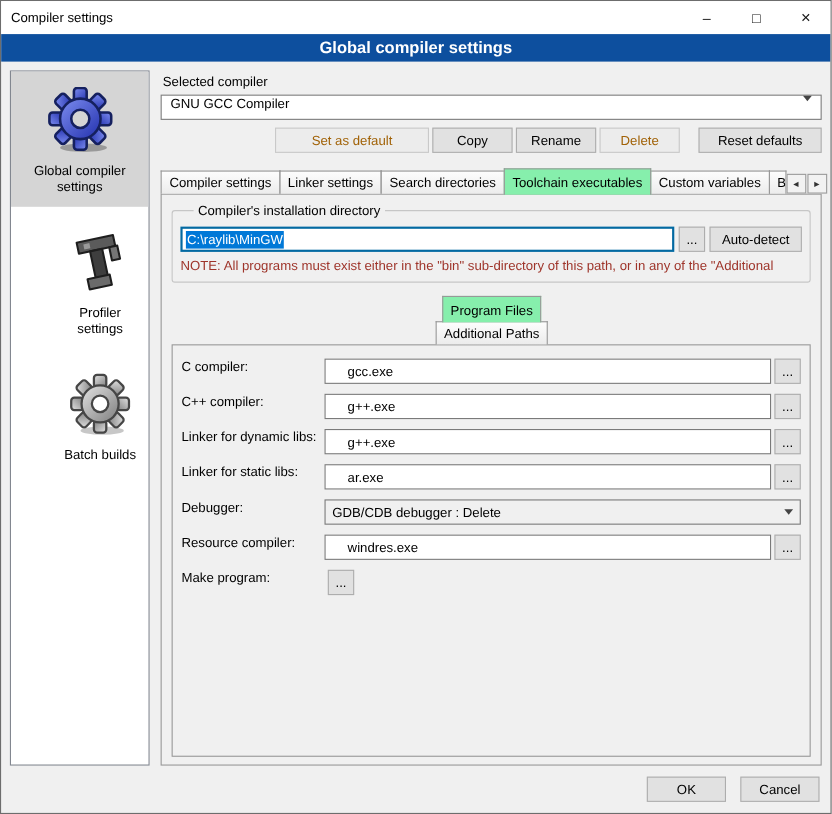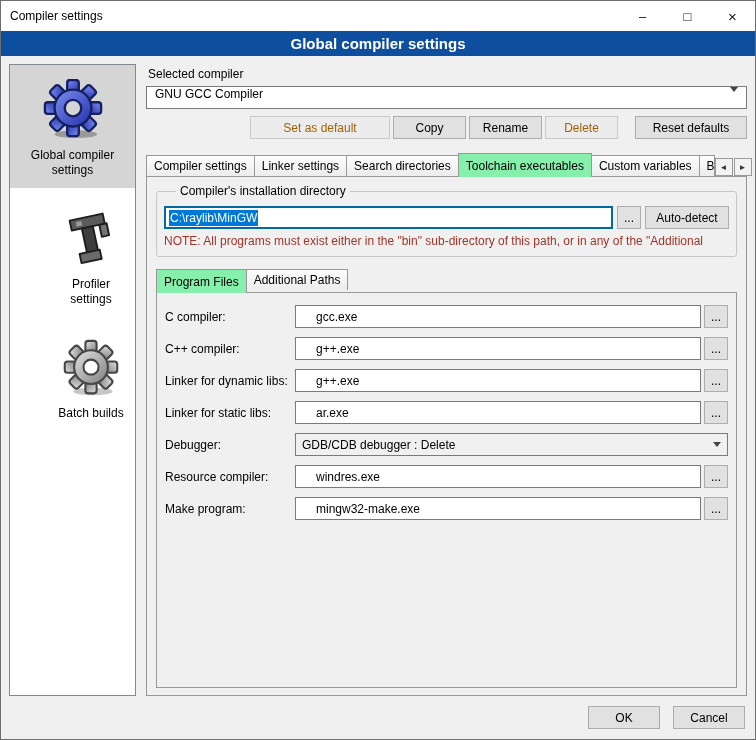--- a/index.html
+++ b/index.html
@@ -75,26 +75,26 @@
                       padding:0 4px; font-size:12px;margin-left:11px; }
   .dir-row { display:flex; gap:4px; align-items:center; }
   .path-input { flex:1; height:23px; border:2px solid #0369a1; background:#fff;
                 display:flex; align-items:center; padding:0 3px; font-size:12px; }
   .path-input .sel { background:#0078d7; color:#fff; padding:1px 1px; }
   .browse-btn { width:24px; flex-shrink:0; }
   .autodetect-btn { width:84px; flex-shrink:0; }
   .note { color:#9e342a; font-size:12px; margin-top:5px; white-space:nowrap; overflow:hidden; }
 
   
-  .inner-tabbar { display:flex; align-items:flex-start; margin:2px 2px 0 2px; position:relative; z-index:2; }
+  .inner-tabbar { display:flex; align-items:center; margin:2px 2px 0 2px; position:relative; z-index:2;flex-direction:column; }
   .inner-panel { flex:1; border:1px solid #989898; background:#f0f0f0; margin:0 2px;
                  padding:12px 8px; display:flex; flex-direction:column; gap:9px; min-height:0; }
 
   
-  .frow { display:flex; align-items:center; }
+  .frow { display:flex; align-items:flex-start; }
   .flabel { width:130px; font-size:12px; flex-shrink:0; }
   .finput { flex:1; height:23px; border:1px solid #7a7a7a; background:#fff; font-size:12px;
             display:flex; align-items:center; padding:0 20px; min-width:0; }
   .fbrowse { width:24px; height:23px; margin-left:3px; flex-shrink:0; }
   .fselect { flex:1; height:23px; border:1px solid #7a7a7a; background:#f0f0f0; font-size:12px;
              display:flex; align-items:center; padding:0 6px; }
 
   
   .footer { display:flex; justify-content:flex-end; gap:13px; padding:6px 10px 10px 10px;
             flex-shrink:0; }
@@ -282,21 +282,20 @@
           </div>
 
           <div class="frow">
             <span class="flabel">Resource compiler:</span>
             <div class="finput">windres.exe</div>
             <div class="btn fbrowse">...</div>
           </div>
 
           <div class="frow">
             <span class="flabel">Make program:</span>
-            <div class="finput">mingw32-make.exe</div>
             <div class="btn fbrowse">...</div>
           </div>
 
         </div>
       </div>
     </div>
   </div>
 
   <div class="footer">
     <div class="btn">OK</div>

